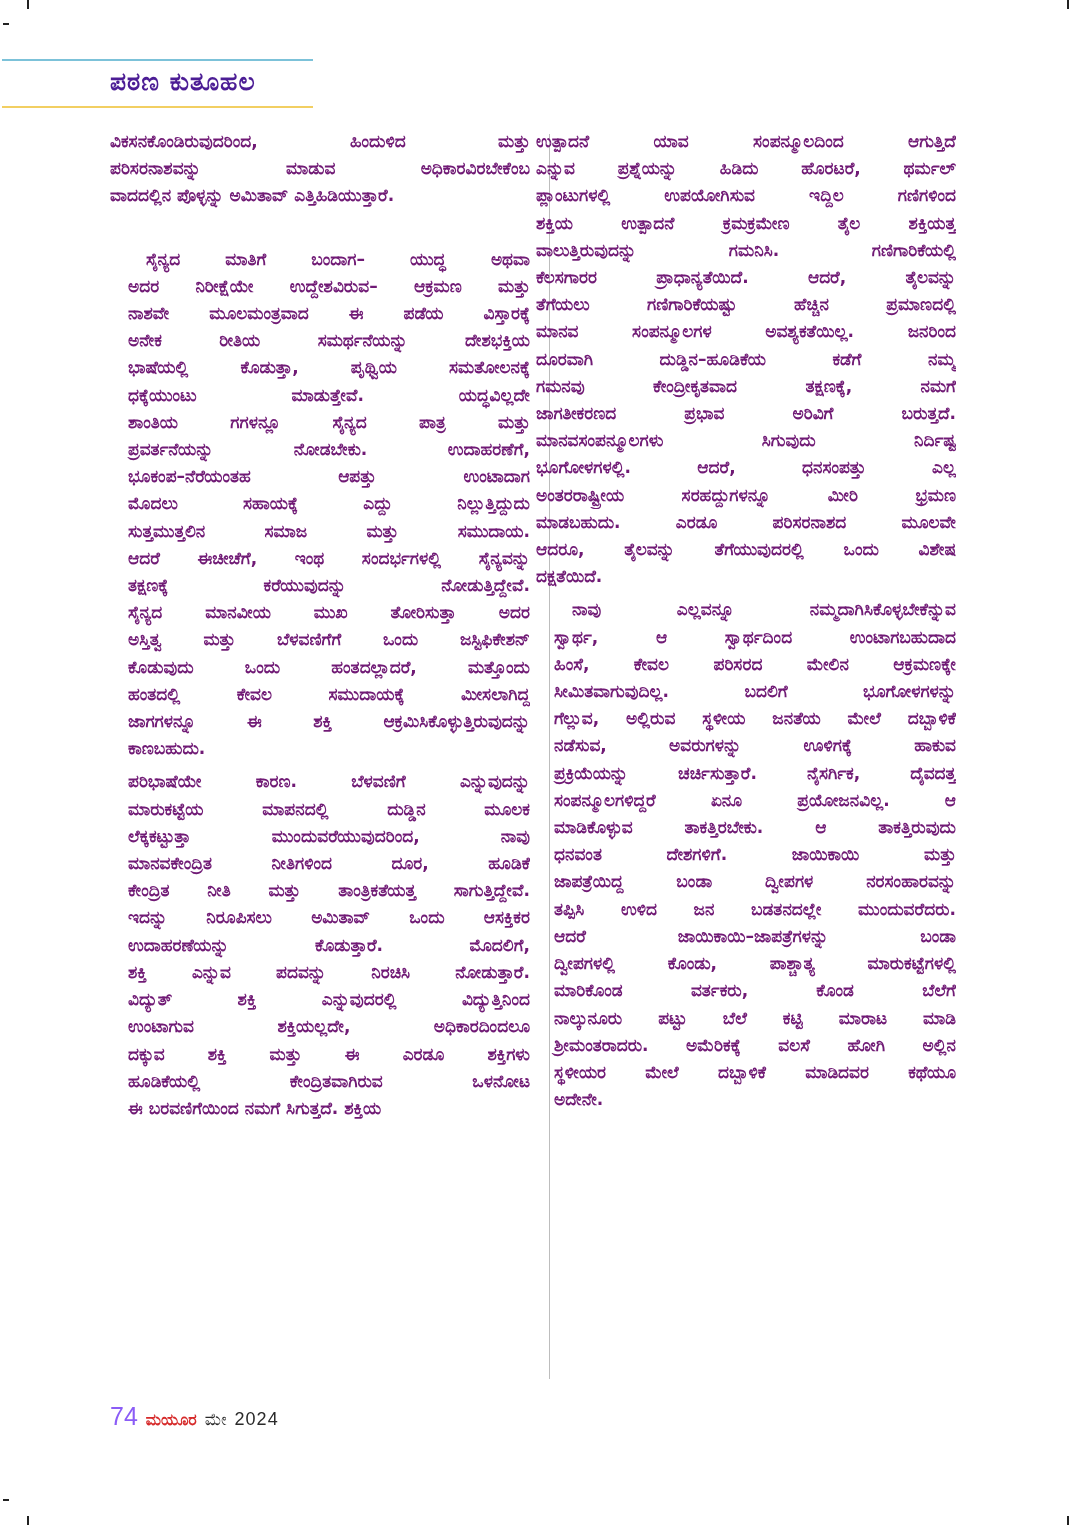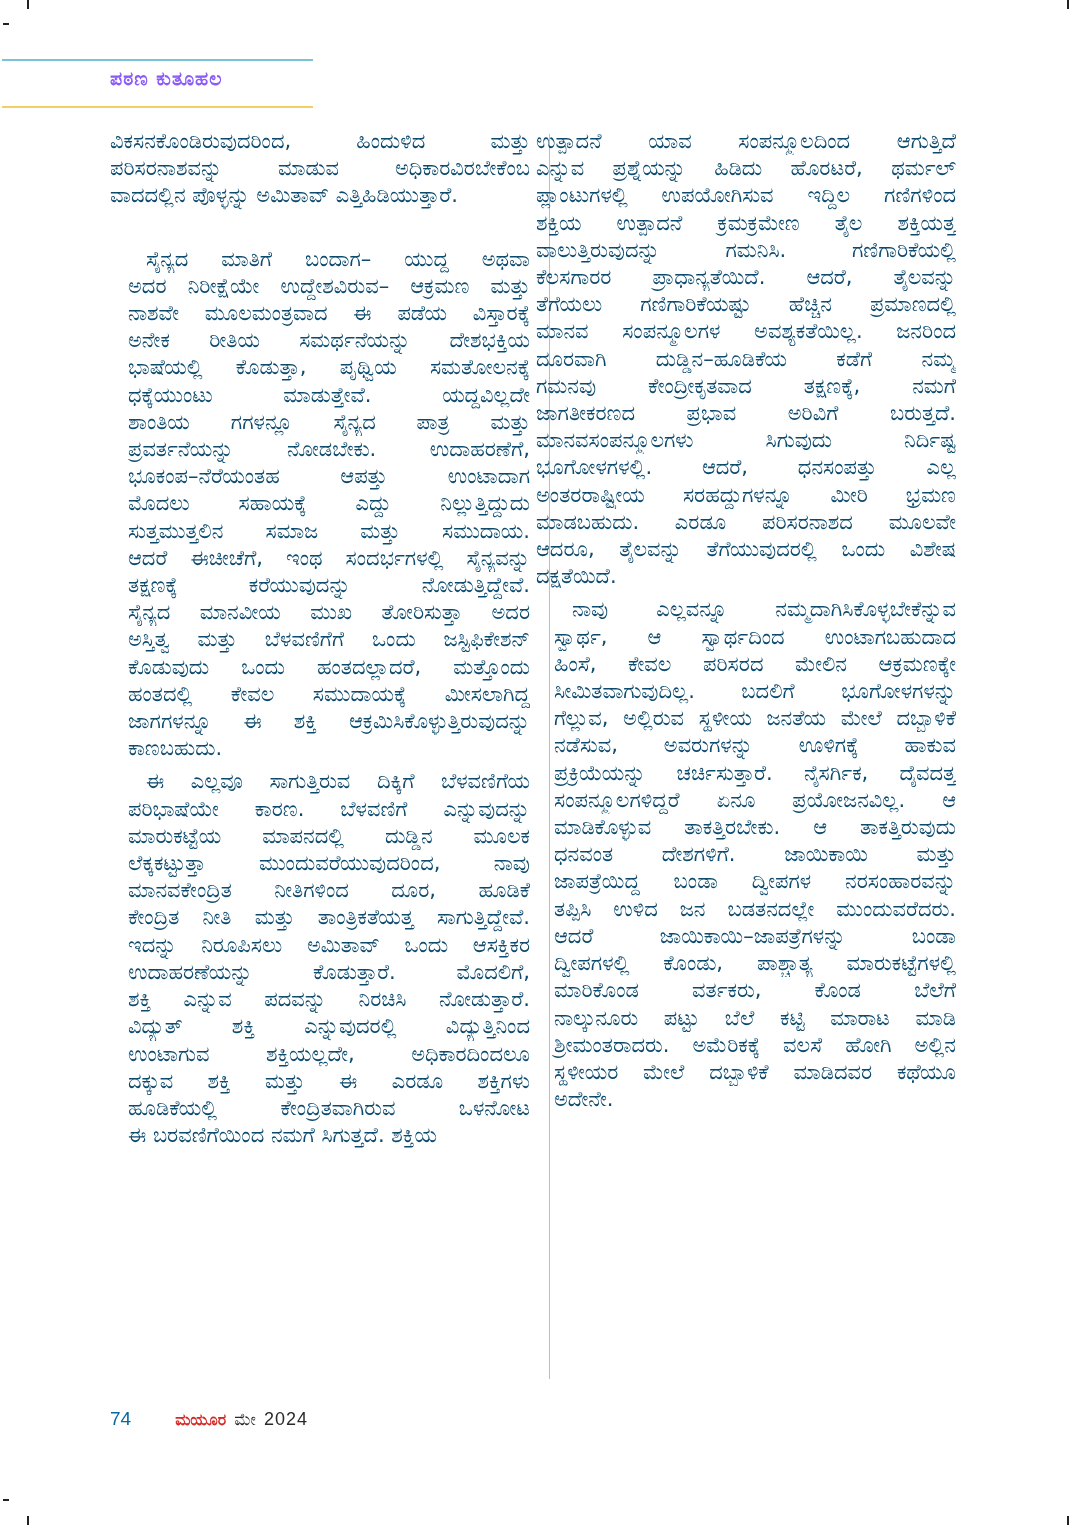--- a/index.html
+++ b/index.html
@@ -8,39 +8,39 @@
       font-family: "DejaVu Sans", sans-serif; color: #2a2a2a;
     }
     .crop { position: absolute; background: #222; }
     .crop.v { width: 2px; height: 9px; }
     .crop.h { width: 6px; height: 2px; }
 
     .section-header { position: absolute; left: 2px; top: 58px; width: 311px; height: 52px; }
     .rule-top { position: absolute; left: 0; top: 1px; width: 311px; height: 2px; background: #7cc2d9; }
     .rule-bottom { position: absolute; left: 0; top: 48px; width: 311px; height: 2px; background: #f2cf62; }
     .section-title {
-      position: absolute; left: 108px; top: 9px; font-size: 19px; font-weight: bold; color: #8b5cf6;
+      position: absolute; left: 108px; top: 9px; font-size: 25px; font-weight: bold; color: #4c1d95;
       letter-spacing: 1px; white-space: nowrap;
     }
 
     .column {
-      position: absolute; top: 128px; width: 420px; font-size: 21px; line-height: 27.2px;
-      text-align: justify; color: #0c4a6e;
+      position: absolute; top: 128px; width: 420px; font-size: 17px; line-height: 27.2px;
+      text-align: justify; color: #701a75; font-weight: bold;
     }
     .col-left { left: 110px; }
     .col-right { left: 536px; }
     .para { margin: 0 0 6px 0; }
     .para.indent { text-indent: 18px; }
     .line { display: block; text-align: justify; text-align-last: justify; white-space: nowrap; overflow: hidden; }
     .line.last { text-align-last: left; }
 
     .col-divider { position: absolute; left: 549px; top: 134px; width: 1px; height: 1245px; background: #bdbdbd; }
 
     .folio { position: absolute; left: 110px; top: 1393px; display: flex; align-items: baseline; gap: 8px; white-space: nowrap; }
-    .page-number { font-family: "Liberation Sans", sans-serif; font-size: 19px; color: #0369a1; }
+    .page-number { font-family: "Liberation Sans", sans-serif; font-size: 25px; color: #8b5cf6; }
     .magazine-name { font-size: 16px; font-weight: bold; color: #d62b2b; }
     .issue-month { font-size: 17px; color: #2a2a2a; }
     .issue-year { font-family: "Liberation Sans", sans-serif; font-size: 18px; color: #2a2a2a; letter-spacing: 1px; margin-top: 16px; }
   </style>
 </head>
 <body>
 
 <div class="crop v" style="left:27px; top:0;"></div>
 <div class="crop h" style="left:3px; top:23px;"></div>
 <div class="crop v" style="left:1067px; top:0;"></div>
@@ -75,21 +75,20 @@
       <span class="line">ಆದರೆ ಈಚೀಚೆಗೆ, ಇಂಥ ಸಂದರ್ಭಗಳಲ್ಲಿ ಸೈನ್ಯವನ್ನು</span>
       <span class="line">ತಕ್ಷಣಕ್ಕೆ ಕರೆಯುವುದನ್ನು ನೋಡುತ್ತಿದ್ದೇವೆ.</span>
       <span class="line">ಸೈನ್ಯದ ಮಾನವೀಯ ಮುಖ ತೋರಿಸುತ್ತಾ ಅದರ</span>
       <span class="line">ಅಸ್ತಿತ್ವ ಮತ್ತು ಬೆಳವಣಿಗೆಗೆ ಒಂದು ಜಸ್ಟಿಫಿಕೇಶನ್</span>
       <span class="line">ಕೊಡುವುದು ಒಂದು ಹಂತದಲ್ಲಾದರೆ, ಮತ್ತೊಂದು</span>
       <span class="line">ಹಂತದಲ್ಲಿ ಕೇವಲ ಸಮುದಾಯಕ್ಕೆ ಮೀಸಲಾಗಿದ್ದ</span>
       <span class="line">ಜಾಗಗಳನ್ನೂ ಈ ಶಕ್ತಿ ಆಕ್ರಮಿಸಿಕೊಳ್ಳುತ್ತಿರುವುದನ್ನು</span>
       <span class="line last">ಕಾಣಬಹುದು.</span>
     </div>
     <div class="para indent">
-      <span class="line" style="padding-left: 18px;">ಈ ಎಲ್ಲವೂ ಸಾಗುತ್ತಿರುವ ದಿಕ್ಕಿಗೆ ಬೆಳವಣಿಗೆಯ</span>
       <span class="line">ಪರಿಭಾಷೆಯೇ ಕಾರಣ. ಬೆಳವಣಿಗೆ ಎನ್ನುವುದನ್ನು</span>
       <span class="line">ಮಾರುಕಟ್ಟೆಯ ಮಾಪನದಲ್ಲಿ ದುಡ್ಡಿನ ಮೂಲಕ</span>
       <span class="line">ಲೆಕ್ಕಕಟ್ಟುತ್ತಾ ಮುಂದುವರೆಯುವುದರಿಂದ, ನಾವು</span>
       <span class="line">ಮಾನವಕೇಂದ್ರಿತ ನೀತಿಗಳಿಂದ ದೂರ, ಹೂಡಿಕೆ</span>
       <span class="line">ಕೇಂದ್ರಿತ ನೀತಿ ಮತ್ತು ತಾಂತ್ರಿಕತೆಯತ್ತ ಸಾಗುತ್ತಿದ್ದೇವೆ.</span>
       <span class="line">ಇದನ್ನು ನಿರೂಪಿಸಲು ಅಮಿತಾವ್ ಒಂದು ಆಸಕ್ತಿಕರ</span>
       <span class="line">ಉದಾಹರಣೆಯನ್ನು ಕೊಡುತ್ತಾರೆ. ಮೊದಲಿಗೆ,</span>
       <span class="line">ಶಕ್ತಿ ಎನ್ನುವ ಪದವನ್ನು ನಿರಚಿಸಿ ನೋಡುತ್ತಾರೆ.</span>
       <span class="line">ವಿದ್ಯುತ್ ಶಕ್ತಿ ಎನ್ನುವುದರಲ್ಲಿ ವಿದ್ಯುತ್ತಿನಿಂದ</span>
       <span class="line">ಉಂಟಾಗುವ ಶಕ್ತಿಯಲ್ಲದೇ, ಅಧಿಕಾರದಿಂದಲೂ</span>
@@ -137,16 +136,16 @@
       <span class="line">ಮಾರಿಕೊಂಡ ವರ್ತಕರು, ಕೊಂಡ ಬೆಲೆಗೆ</span>
       <span class="line">ನಾಲ್ಕುನೂರು ಪಟ್ಟು ಬೆಲೆ ಕಟ್ಟಿ ಮಾರಾಟ ಮಾಡಿ</span>
       <span class="line">ಶ್ರೀಮಂತರಾದರು. ಅಮೆರಿಕಕ್ಕೆ ವಲಸೆ ಹೋಗಿ ಅಲ್ಲಿನ</span>
       <span class="line">ಸ್ಥಳೀಯರ ಮೇಲೆ ದಬ್ಬಾಳಿಕೆ ಮಾಡಿದವರ ಕಥೆಯೂ</span>
       <span class="line last">ಅದೇನೇ.</span>
     </div>
   </div>
 
 <div class="folio">
   <span class="page-number">74</span>
-  <span class="magazine-name" style="color: rgb(214, 43, 43); margin-left: 36px;">ಮಯೂರ</span>
+  <span class="magazine-name" style="color: rgb(214, 43, 43);">ಮಯೂರ</span>
   <span class="issue-month">ಮೇ</span>
   <span class="issue-year">2024</span>
 </div>
 
 </body></html>

